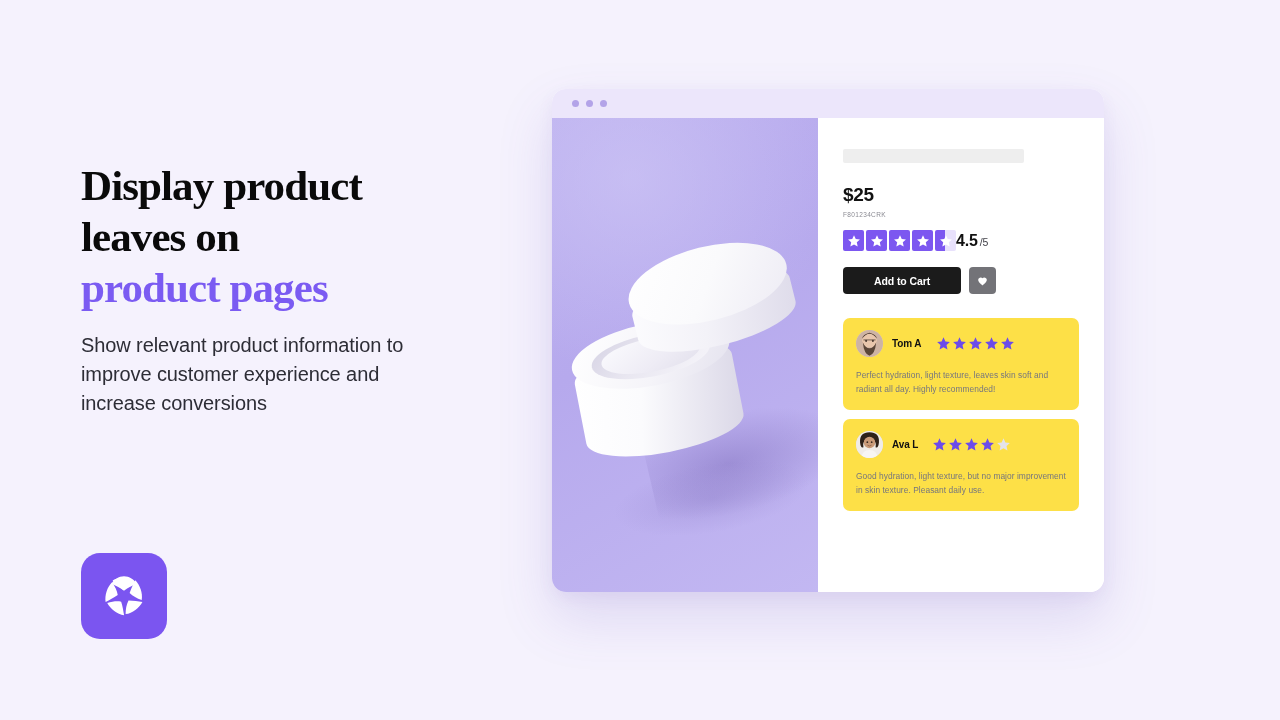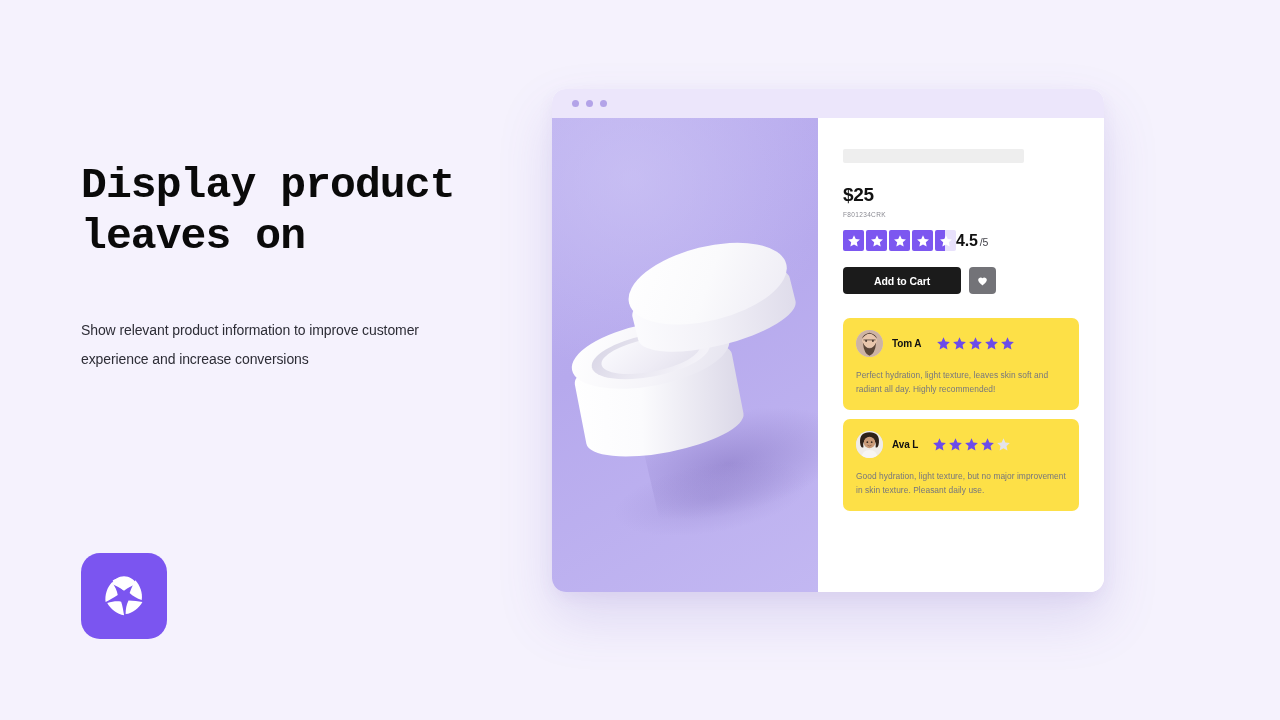--- a/index.html
+++ b/index.html
@@ -18,32 +18,32 @@
 
   
   .left-panel {
     position: absolute;
     left: 81px;
     top: 160px;
     width: 420px;
   }
 
   .headline {
-    font-family: Liberation Mono, monospace;
+    font-family: Liberation Serif, serif;
     font-weight: bold;
     font-size: 43px;
     line-height: 51px;
     letter-spacing: -0.9px;
     color: #0a0a0a;
   }
   .headline .accent { color: #7b5bf2; }
 
   .subcopy {
-    margin-top: 54px;
-    font-size: 14px;
+    margin-top: 18px;
+    font-size: 20px;
     line-height: 29px;
     color: #2d2d36;
     letter-spacing: -0.1px;
     max-width: 345px;
   }
 
   .brand-logo {
     position: absolute;
     left: 0px;
     top: 393px;
@@ -308,20 +308,21 @@
     letter-spacing: 0.05px;
   }
 </style>
 </head>
 <body>
 
 <div class="left-panel">
   <h1 class="headline">
     <span>Display product</span><br>
     <span>leaves on</span><br>
+    <span class="accent">product pages</span>
   </h1>
 
   <p class="subcopy">
     <span>Show relevant product information</span>
     <span>to improve customer experience</span>
     <span>and increase conversions</span>
   </p>
 
   <div class="brand-logo">
     <svg width="52" height="52" viewBox="0 0 100 100">

